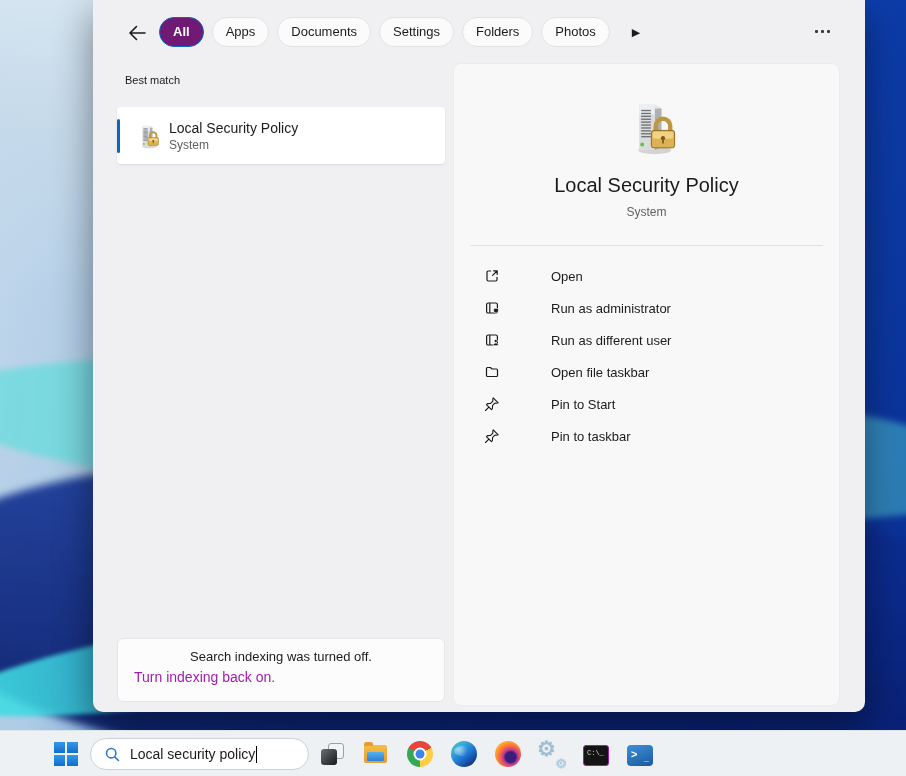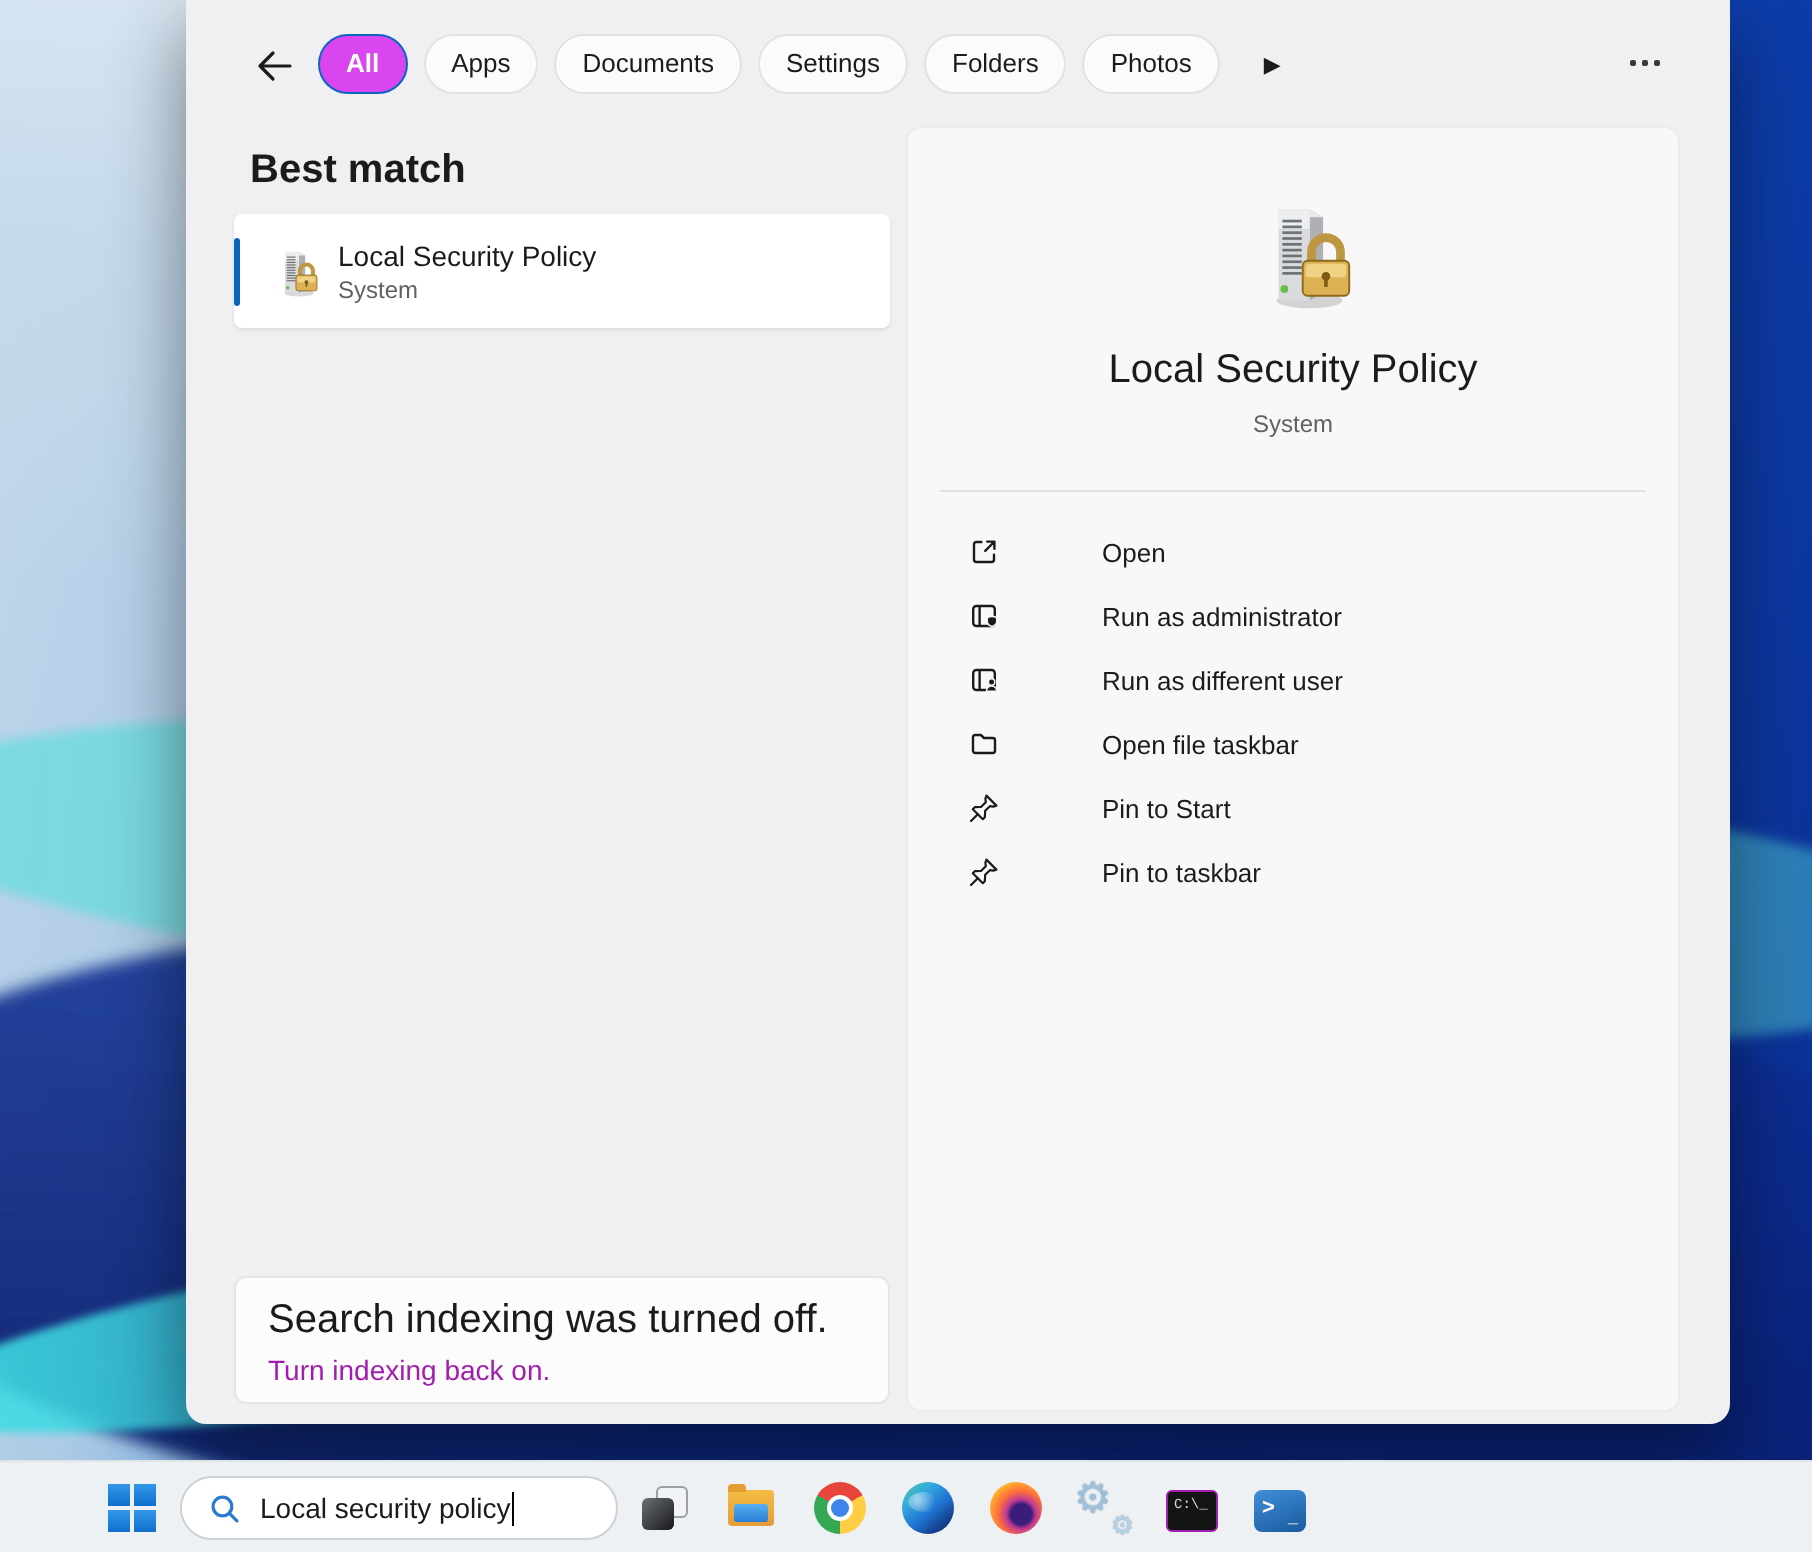--- a/index.html
+++ b/index.html
@@ -25,39 +25,39 @@
   
   .search-panel { position:absolute; left:93px; top:0; width:772px; height:712px;
     background:#f0f0f2; border-radius:0 0 10px 10px;
     box-shadow:0 14px 38px rgba(0,0,0,.45); }
 
   
   .back-btn { position:absolute; left:34px; top:24px; width:20px; height:18px; cursor:pointer; }
   .tabs { position:absolute; left:66px; top:17px; display:flex; align-items:center; gap:8px; }
   .pill { height:30px; line-height:28px; padding:0 13px; border-radius:15px; font-size:13px;
     background:#fbfbfc; border:1px solid #e2e2e4; color:#1b1b1b; cursor:pointer; white-space:nowrap; }
-  .pill.active { background:#d946ef; border-color:#0b66c2; color:#ffffff; font-weight:bold; }
+  .pill.active { background:#701a75; border-color:#0b66c2; color:#ffffff; font-weight:bold; }
   .tabs-overflow { margin-left:14px; font-size:11px; color:#1b1b1b; cursor:pointer; }
   .more-btn { position:absolute; right:35px; top:30px; display:flex; gap:3px; cursor:pointer; }
   .more-btn i { width:3px; height:3px; background:#3a3a3a; border-radius:1px; }
 
   
-  .section-heading { position:absolute; left:32px; top:74px; font-size:20px; font-weight:bold; color:#1b1b1b; }
+  .section-heading { position:absolute; left:32px; top:74px; font-size:11px; font-weight:normal; color:#1b1b1b; }
   .result-item { position:absolute; left:24px; top:107px; width:328px; height:57px; background:#ffffff;
     border-radius:4px; box-shadow:0 1px 2px rgba(0,0,0,.09); display:flex; align-items:center; cursor:pointer; }
   .result-accent { position:absolute; left:0; top:50%; transform:translateY(-50%); width:3px; height:34px;
     background:#0b66c2; border-radius:2px; }
   .result-icon { margin-left:15px; width:28px; height:28px; flex:0 0 auto; }
   .result-text { margin-left:9px; display:flex; flex-direction:column; }
   .result-title { font-size:14px; color:#1b1b1b; }
   .result-sub { font-size:12px; color:#616161; margin-top:2px; }
 
   .notice-box { position:absolute; left:24px; top:638px; width:328px; height:64px; background:#fcfcfc;
     border:1px solid #e6e6e8; border-radius:6px; padding:10px 16px; }
-  .notice-msg { font-size:20px; color:#1b1b1b; }
+  .notice-msg { font-size:13px; color:#1b1b1b;text-align:center; }
   .notice-link { font-size:14px; color:#a21caf; margin-top:5px; cursor:pointer; }
 
   
   .preview-card { position:absolute; left:360px; top:63px; width:387px; height:643px;
     background:#f8f8f9; border:1px solid #ececee; border-radius:8px; display:flex; flex-direction:column; align-items:center; }
   .preview-icon { margin-top:32px; width:62px; height:62px; }
   .preview-title { margin-top:16px; font-size:20px; color:#1b1b1b; }
   .preview-sub { margin-top:8px; font-size:12px; color:#616161; }
   .divider { margin-top:26px; width:calc(100% - 32px); height:1px; background:#e1e1e3; }
   .actions { margin-top:14px; width:100%; }

